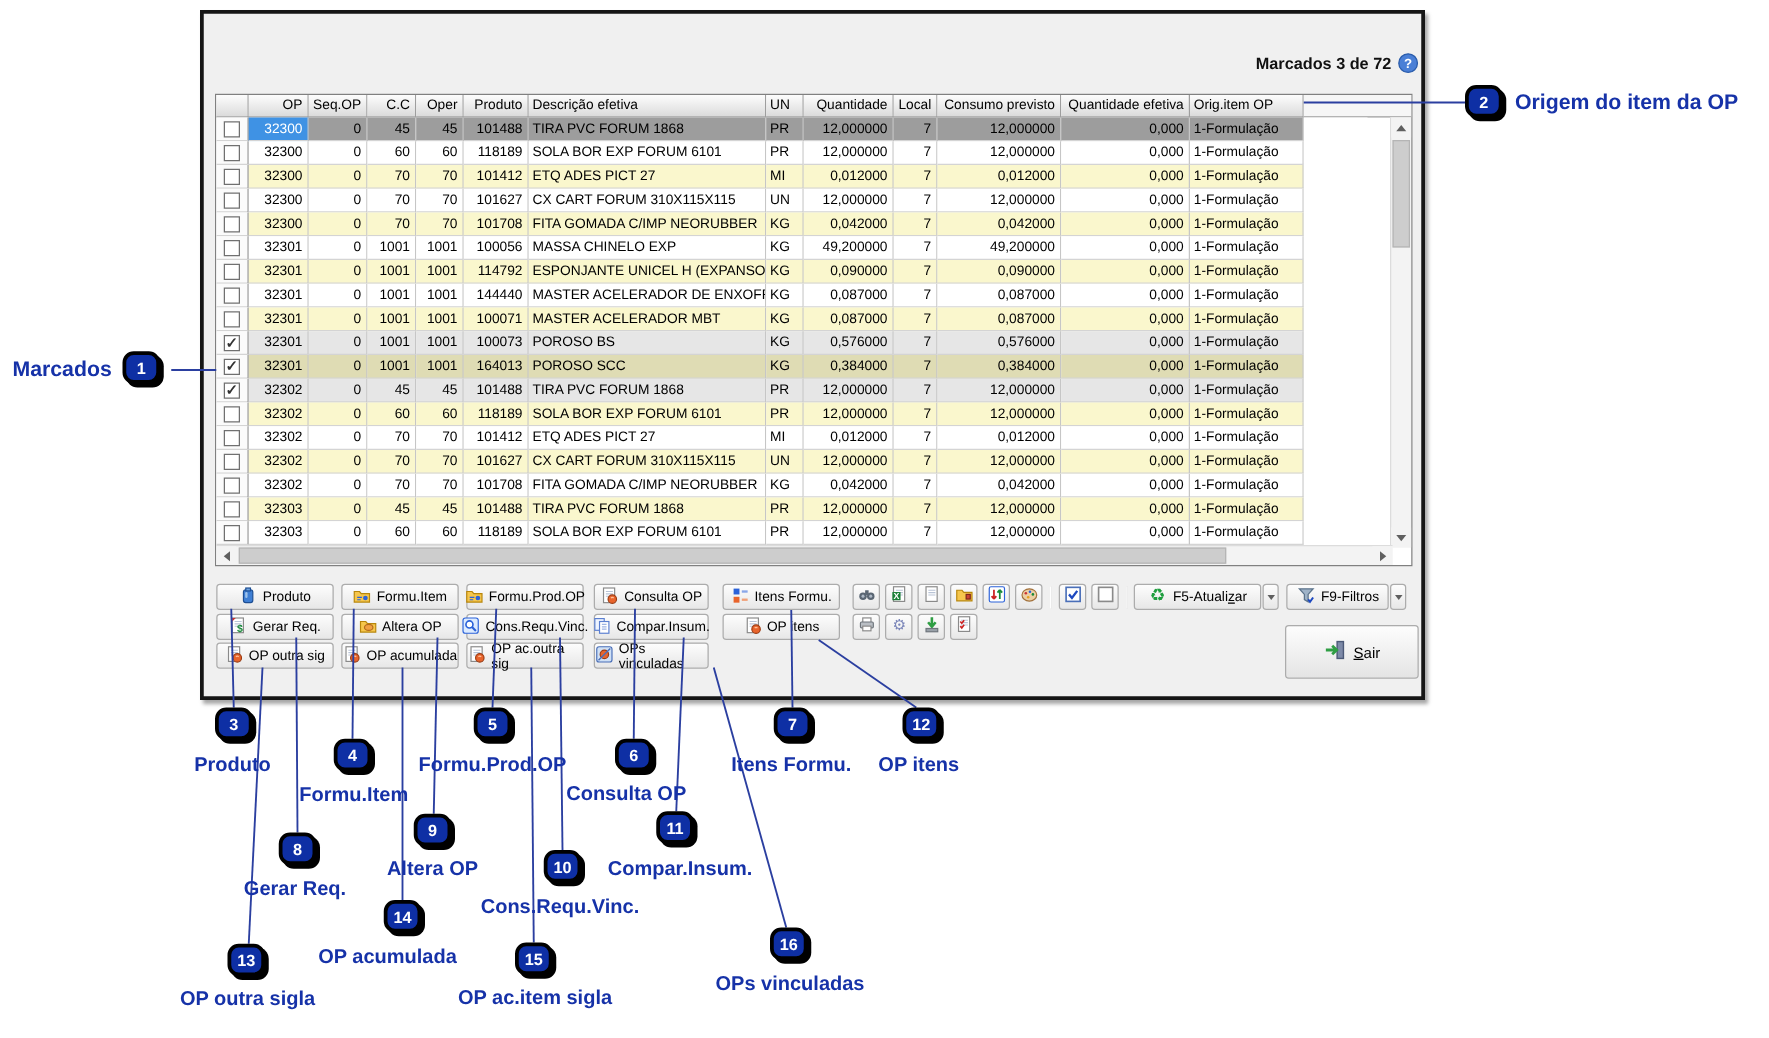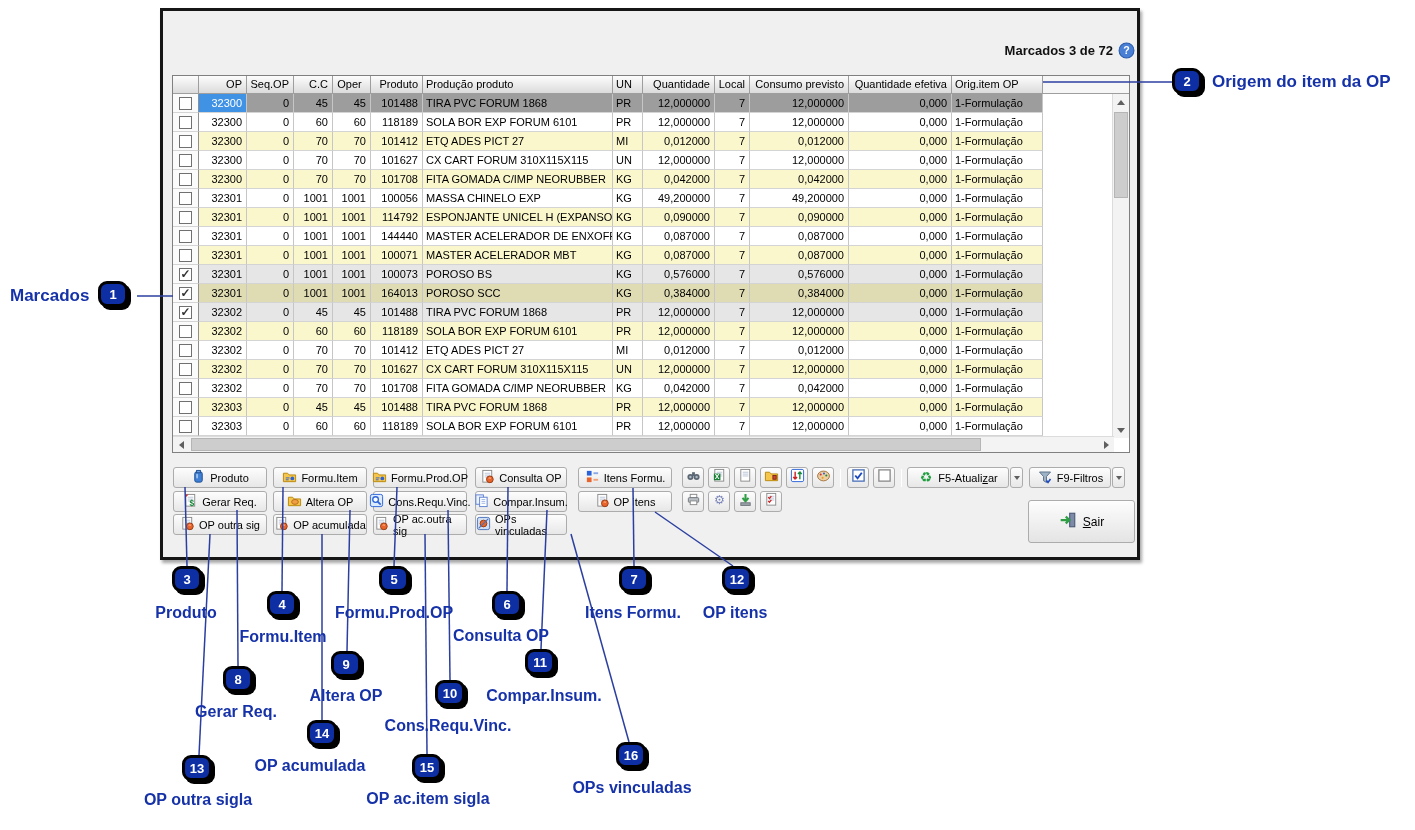--- a/index.html
+++ b/index.html
@@ -119,23 +119,23 @@
           <text x="8" y="11.5" text-anchor="middle" font-size="10" font-weight="bold" fill="#fff">?</text>
         </svg>
       </span>
 
       <div class="grid">
         <div class="hdr-row" id="hdrRow">
             <div class="hdr-cell " style="width: 26px;"></div>
             <div class="hdr-cell ar" style="width: 48px;">OP</div>
             <div class="hdr-cell ar" style="width: 47px;">Seq.OP</div>
             <div class="hdr-cell ar" style="width: 39px;">C.C</div>
-            <div class="hdr-cell ar" style="width: 38px; text-align: center;">Oper</div>
+            <div class="hdr-cell ar" style="width: 38px;">Oper</div>
             <div class="hdr-cell ar" style="width: 52px;">Produto</div>
-            <div class="hdr-cell al" style="width: 190px;">Produção produto</div>
+            <div class="hdr-cell al" style="width: 190px;">Descrição efetiva</div>
             <div class="hdr-cell al" style="width: 30px;">UN</div>
             <div class="hdr-cell ar" style="width: 72px;">Quantidade</div>
             <div class="hdr-cell ar" style="width: 35px;">Local</div>
             <div class="hdr-cell ar" style="width: 99px;">Consumo previsto</div>
             <div class="hdr-cell ar" style="width: 103px;">Quantidade efetiva</div>
             <div class="hdr-cell al" style="width: 91px;">Orig.item OP</div>
             <div class="hdr-cell fill" style="width: 121px;"></div>
           </div>
         <div class="rows" id="rowsBox">
             <div class="trow">

